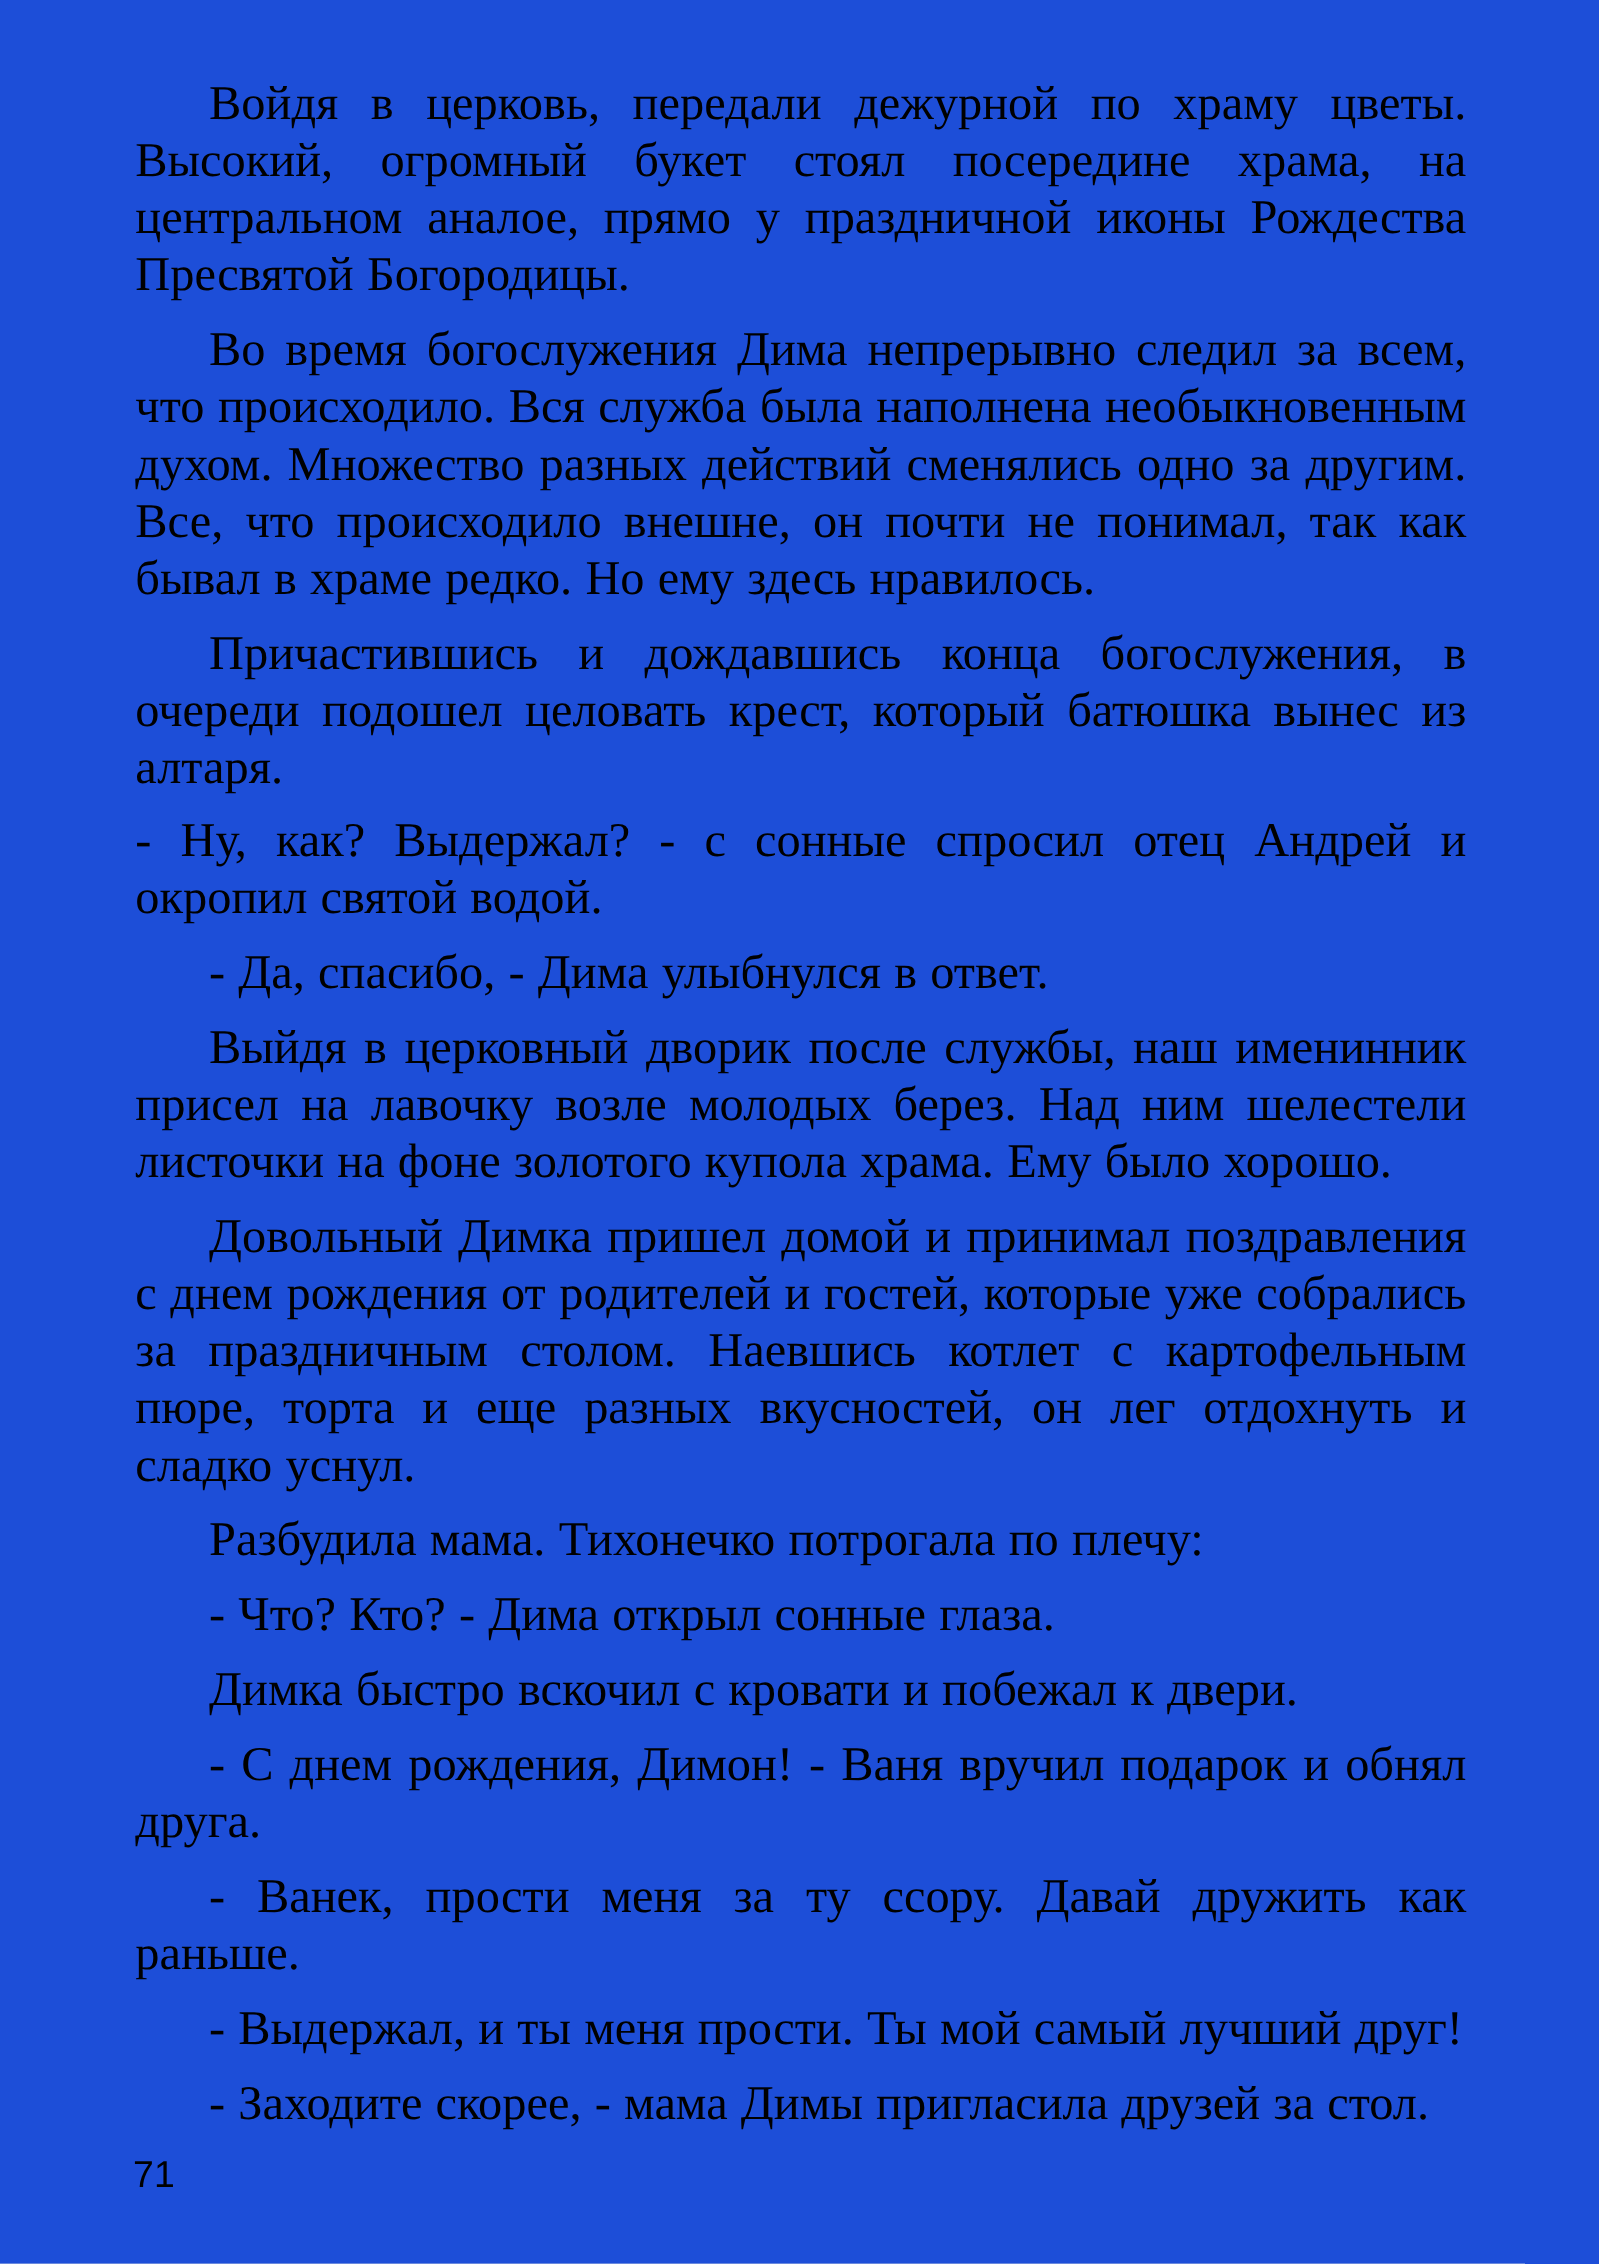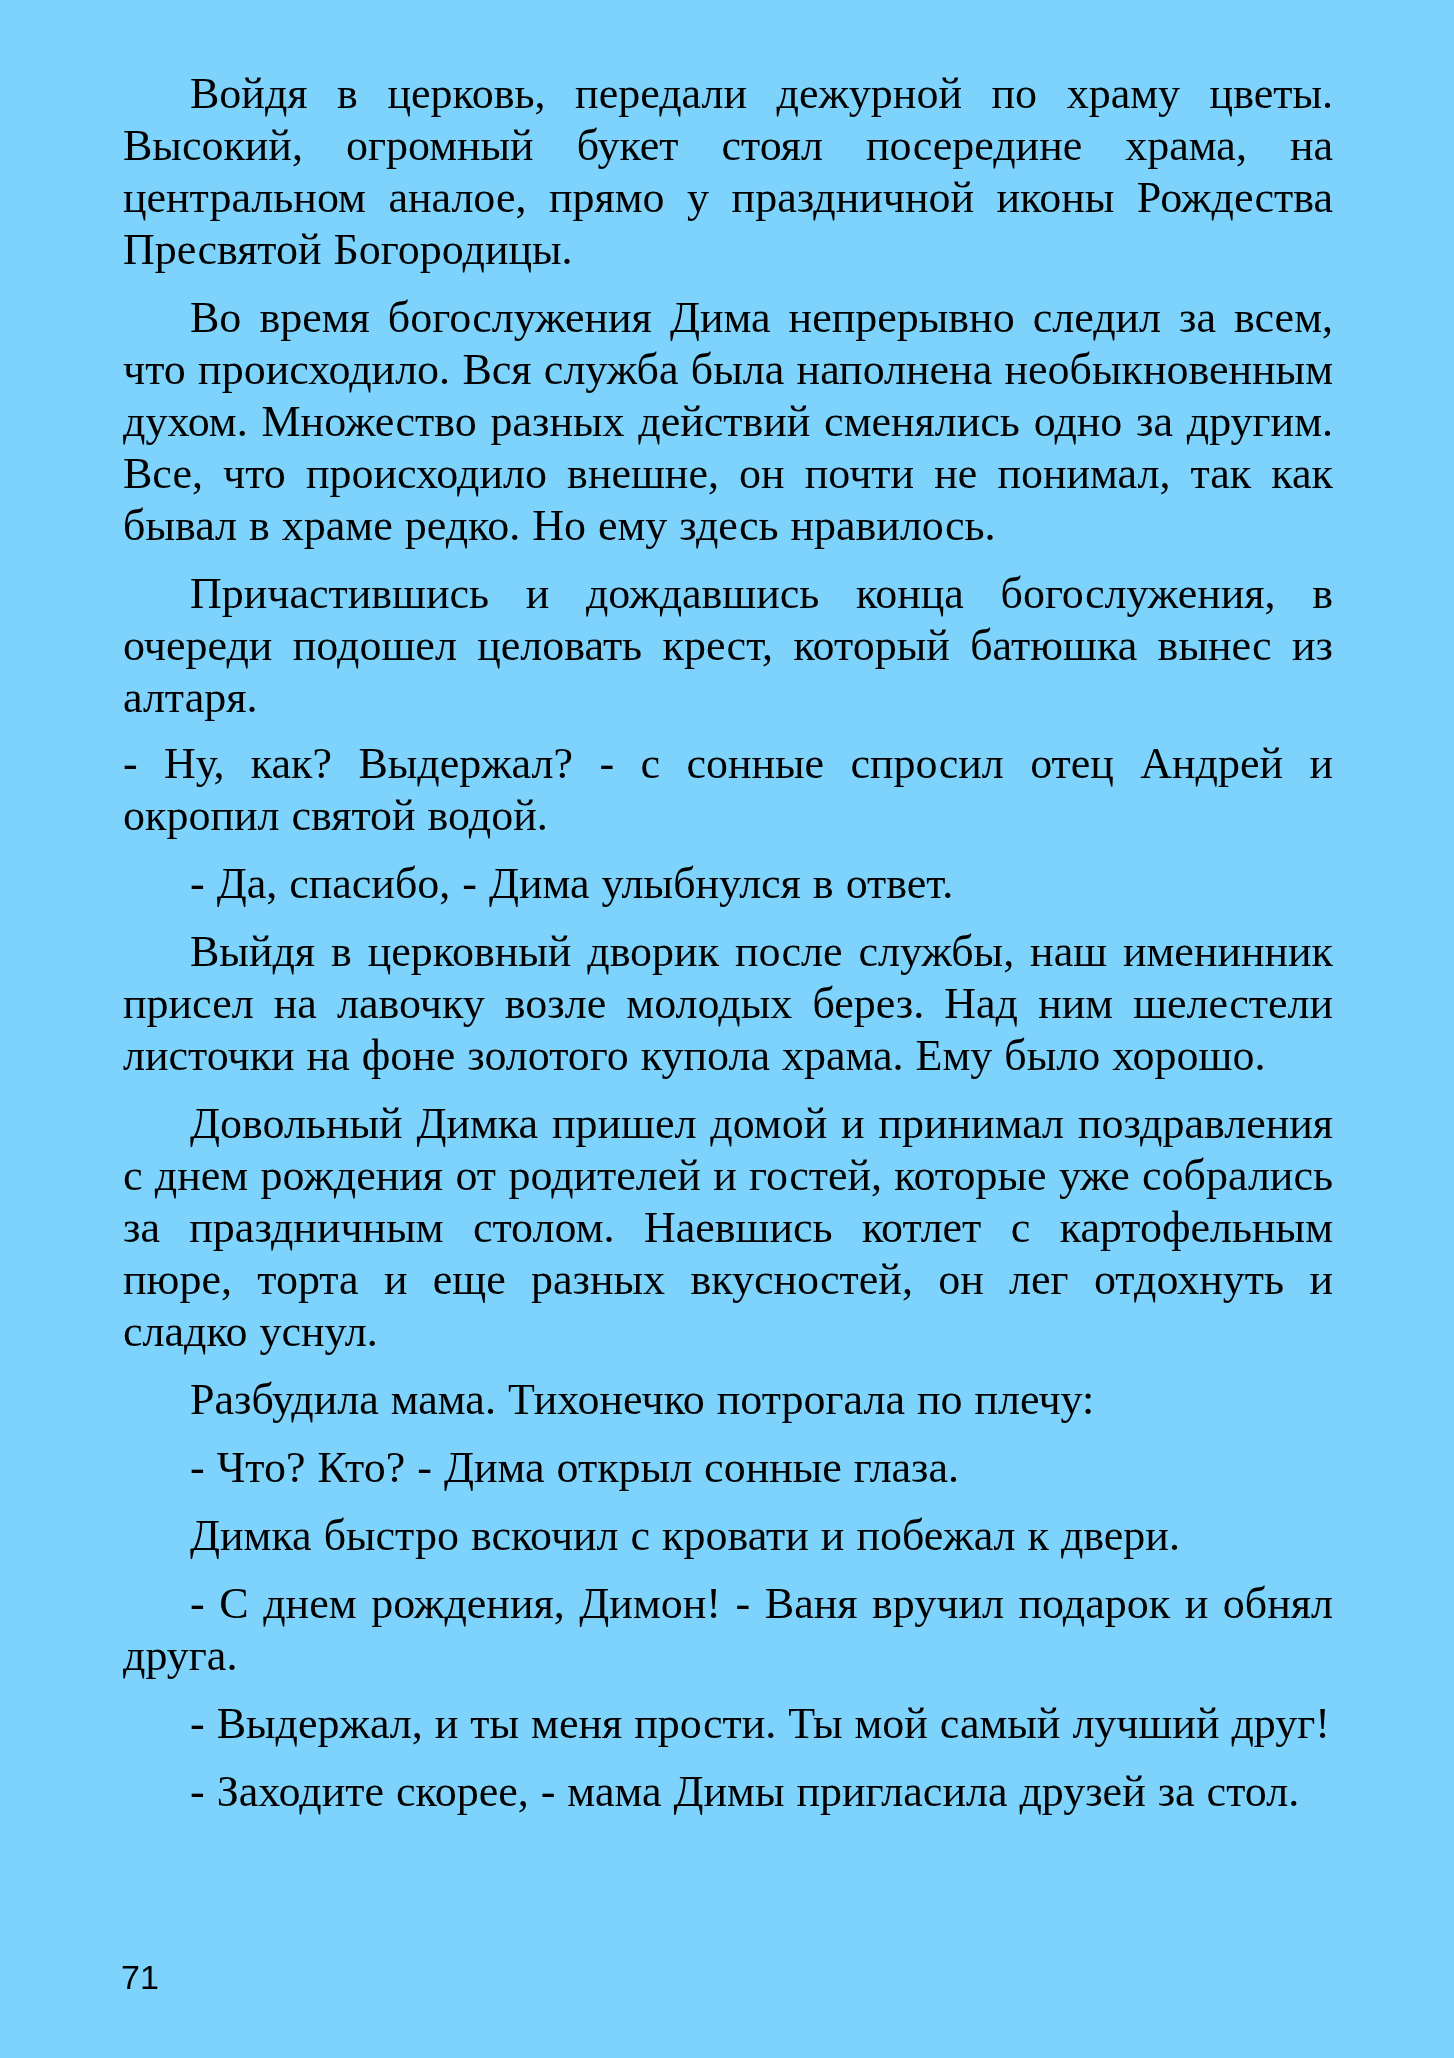--- a/index.html
+++ b/index.html
@@ -4,21 +4,21 @@
 <style>
   html, body {
     margin: 0;
     padding: 0;
     background: #e8e8e8;
   }
   .page {
     position: relative;
     width: 1454px;
     height: 2058px;
-    background: #7dd3fc;
+    background: #1d4ed8;
     color: #000000;
     overflow: hidden;
     margin: 0 auto;
   }
   .content {
     position: absolute;
     left: 123px;
     top: 68px;
     width: 1210px;
     font-family: "Liberation Serif", "DejaVu Serif", serif;
@@ -60,18 +60,19 @@
     <p>Во время богослужения Дима непрерывно следил за всем, что происходило. Вся служба была наполнена необыкновенным духом. Множество разных действий сменялись одно за другим. Все, что происходило внешне, он почти не понимал, так как бывал в храме редко. Но ему здесь нравилось.</p>
     <p class="force-justify">Причастившись и дождавшись конца богослужения, в очереди подошел целовать крест, который батюшка вынес из алтаря.</p>
     <p class="continuation">- Ну, как? Выдержал? - с сонные спросил отец Андрей и окропил святой водой.</p>
     <p>- Да, спасибо, - Дима улыбнулся в ответ.</p>
     <p>Выйдя в церковный дворик после службы, наш именинник присел на лавочку возле молодых берез. Над ним шелестели листочки на фоне золотого купола храма. Ему было хорошо.</p>
     <p>Довольный Димка пришел домой и принимал поздравления с днем рождения от родителей и гостей, которые уже собрались за праздничным столом. Наевшись котлет с картофельным пюре, торта и еще разных вкусностей, он лег отдохнуть и сладко уснул.</p>
     <p>Разбудила мама. Тихонечко потрогала по плечу:</p>
     <p>- Что? Кто? - Дима открыл сонные глаза.</p>
     <p>Димка быстро вскочил с кровати и побежал к двери.</p>
     <p>- С днем рождения, Димон! - Ваня вручил подарок и обнял друга.</p>
+    <p>- Ванек, прости меня за ту ссору. Давай дружить как раньше.</p>
     <p>- Выдержал, и ты меня прости. Ты мой самый лучший друг!</p>
     <p>- Заходите скорее, - мама Димы пригласила друзей за стол.</p>
 
   </div>
   <div class="page-number">71</div>
 </div>
 
 </body></html>

